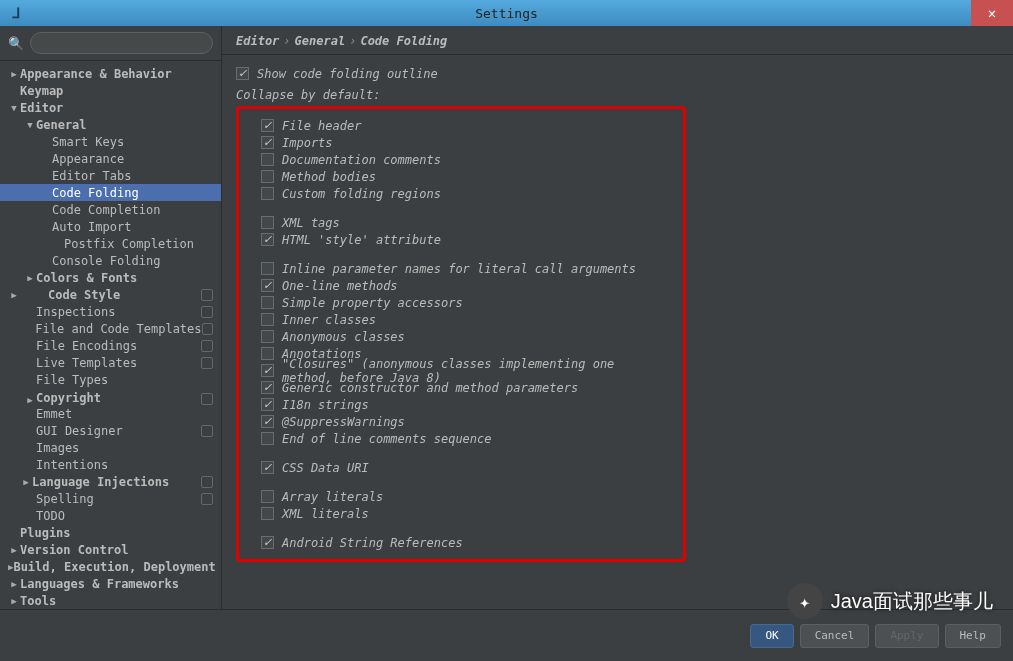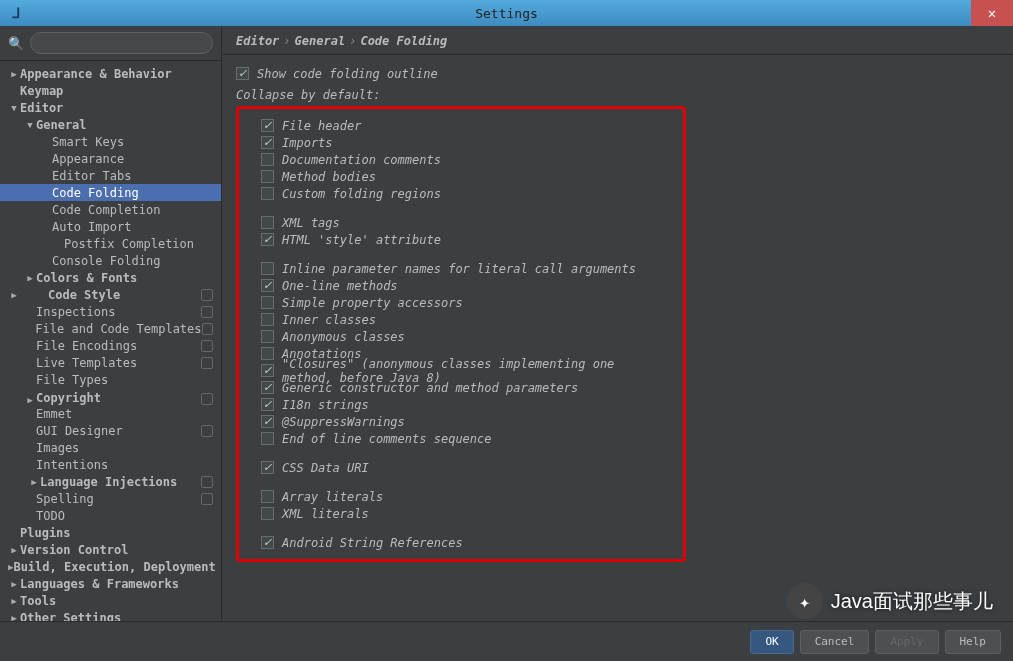--- a/index.html
+++ b/index.html
@@ -26,21 +26,21 @@
 .main { flex: 1; display: flex; flex-direction: column; overflow: hidden; font-style: italic; }
 .breadcrumb { padding: 8px 14px 6px 14px; color: #bbbbbb; font-weight: bold; font-size: 12px; border-bottom: 1px solid #2b2b2b; }
 .breadcrumb .sep { color: #888; font-weight: normal; margin: 0 4px; }
 .panel { flex: 1; padding: 10px 14px; overflow: auto; position: relative; }
 .checkbox-row { display: flex; align-items: center; height: 17px; margin-bottom: 0; }
 .checkbox { width: 13px; height: 13px; border: 1px solid #6b6b6b; background: #43494a; margin-right: 8px; display: inline-flex; align-items: center; justify-content: center; cursor: pointer; flex-shrink: 0; }
 .checkbox.checked::after { content: "✓"; color: #ccc; font-size: 11px; line-height: 1; }
 .section-label { color: #bbb; margin: 6px 0 4px 0; font-size: 12px; }
 .highlight-box { border: 3px solid #e00000; border-radius: 4px; padding: 8px 22px; margin-top: 4px; width: 450px; }
 .highlight-box .group-gap { height: 12px; }
-.footer { height: 40px; border-top: 1px solid #2b2b2b; display: flex; align-items: center; justify-content: flex-end; padding: 0 12px; gap: 6px; background: #3c3f41; }
+.footer { height: 52px; border-top: 1px solid #2b2b2b; display: flex; align-items: center; justify-content: flex-end; padding: 0 12px; gap: 6px; background: #3c3f41; }
 .btn { height: 24px; padding: 0 14px; background: #4c5052; border: 1px solid #5d5f60; color: #bbb; font-family: inherit; font-size: 11px; cursor: pointer; border-radius: 3px; }
 .btn.primary { background: #365880; border-color: #4a688c; color: #fff; }
 .btn.disabled { color: #666; }
 .watermark { position: absolute; right: 20px; bottom: 42px; display: flex; align-items: center; gap: 8px; pointer-events: none; z-index: 100; }
 .watermark-icon { width: 36px; height: 36px; background: #444; border-radius: 50%; display: flex; align-items: center; justify-content: center; color: #fff; font-size: 18px; }
 .watermark-text { color: #fff; font-size: 20px; font-family: sans-serif; font-weight: normal; text-shadow: 0 0 4px rgba(0,0,0,0.8); }
 .tree::-webkit-scrollbar, .panel::-webkit-scrollbar { width: 10px; }
 .tree::-webkit-scrollbar-thumb, .panel::-webkit-scrollbar-thumb { background: #5d5f60; border-radius: 5px; }
 .tree::-webkit-scrollbar-track, .panel::-webkit-scrollbar-track { background: #3c3f41; }
 </style>
@@ -157,21 +157,21 @@
             <span class="tree-badge"></span>
           </div>
           <div class="tree-item" style="padding-left: 24px;">
             <span class="tree-arrow "></span>
             <span class="tree-label">Images</span>
           </div>
           <div class="tree-item" style="padding-left: 24px;">
             <span class="tree-arrow "></span>
             <span class="tree-label">Intentions</span>
           </div>
-          <div class="tree-item bold" style="padding-left: 28px;">
+          <div class="tree-item bold" style="padding-left: 20px;">
             <span class="tree-arrow collapsed"></span>
             <span class="tree-label">Language Injections</span>
             <span class="tree-badge"></span>
           </div>
           <div class="tree-item" style="padding-left: 24px; justify-content: center;">
             <span class="tree-arrow "></span>
             <span class="tree-label">Spelling</span>
             <span class="tree-badge"></span>
           </div>
           <div class="tree-item" style="padding-left: 24px;">

